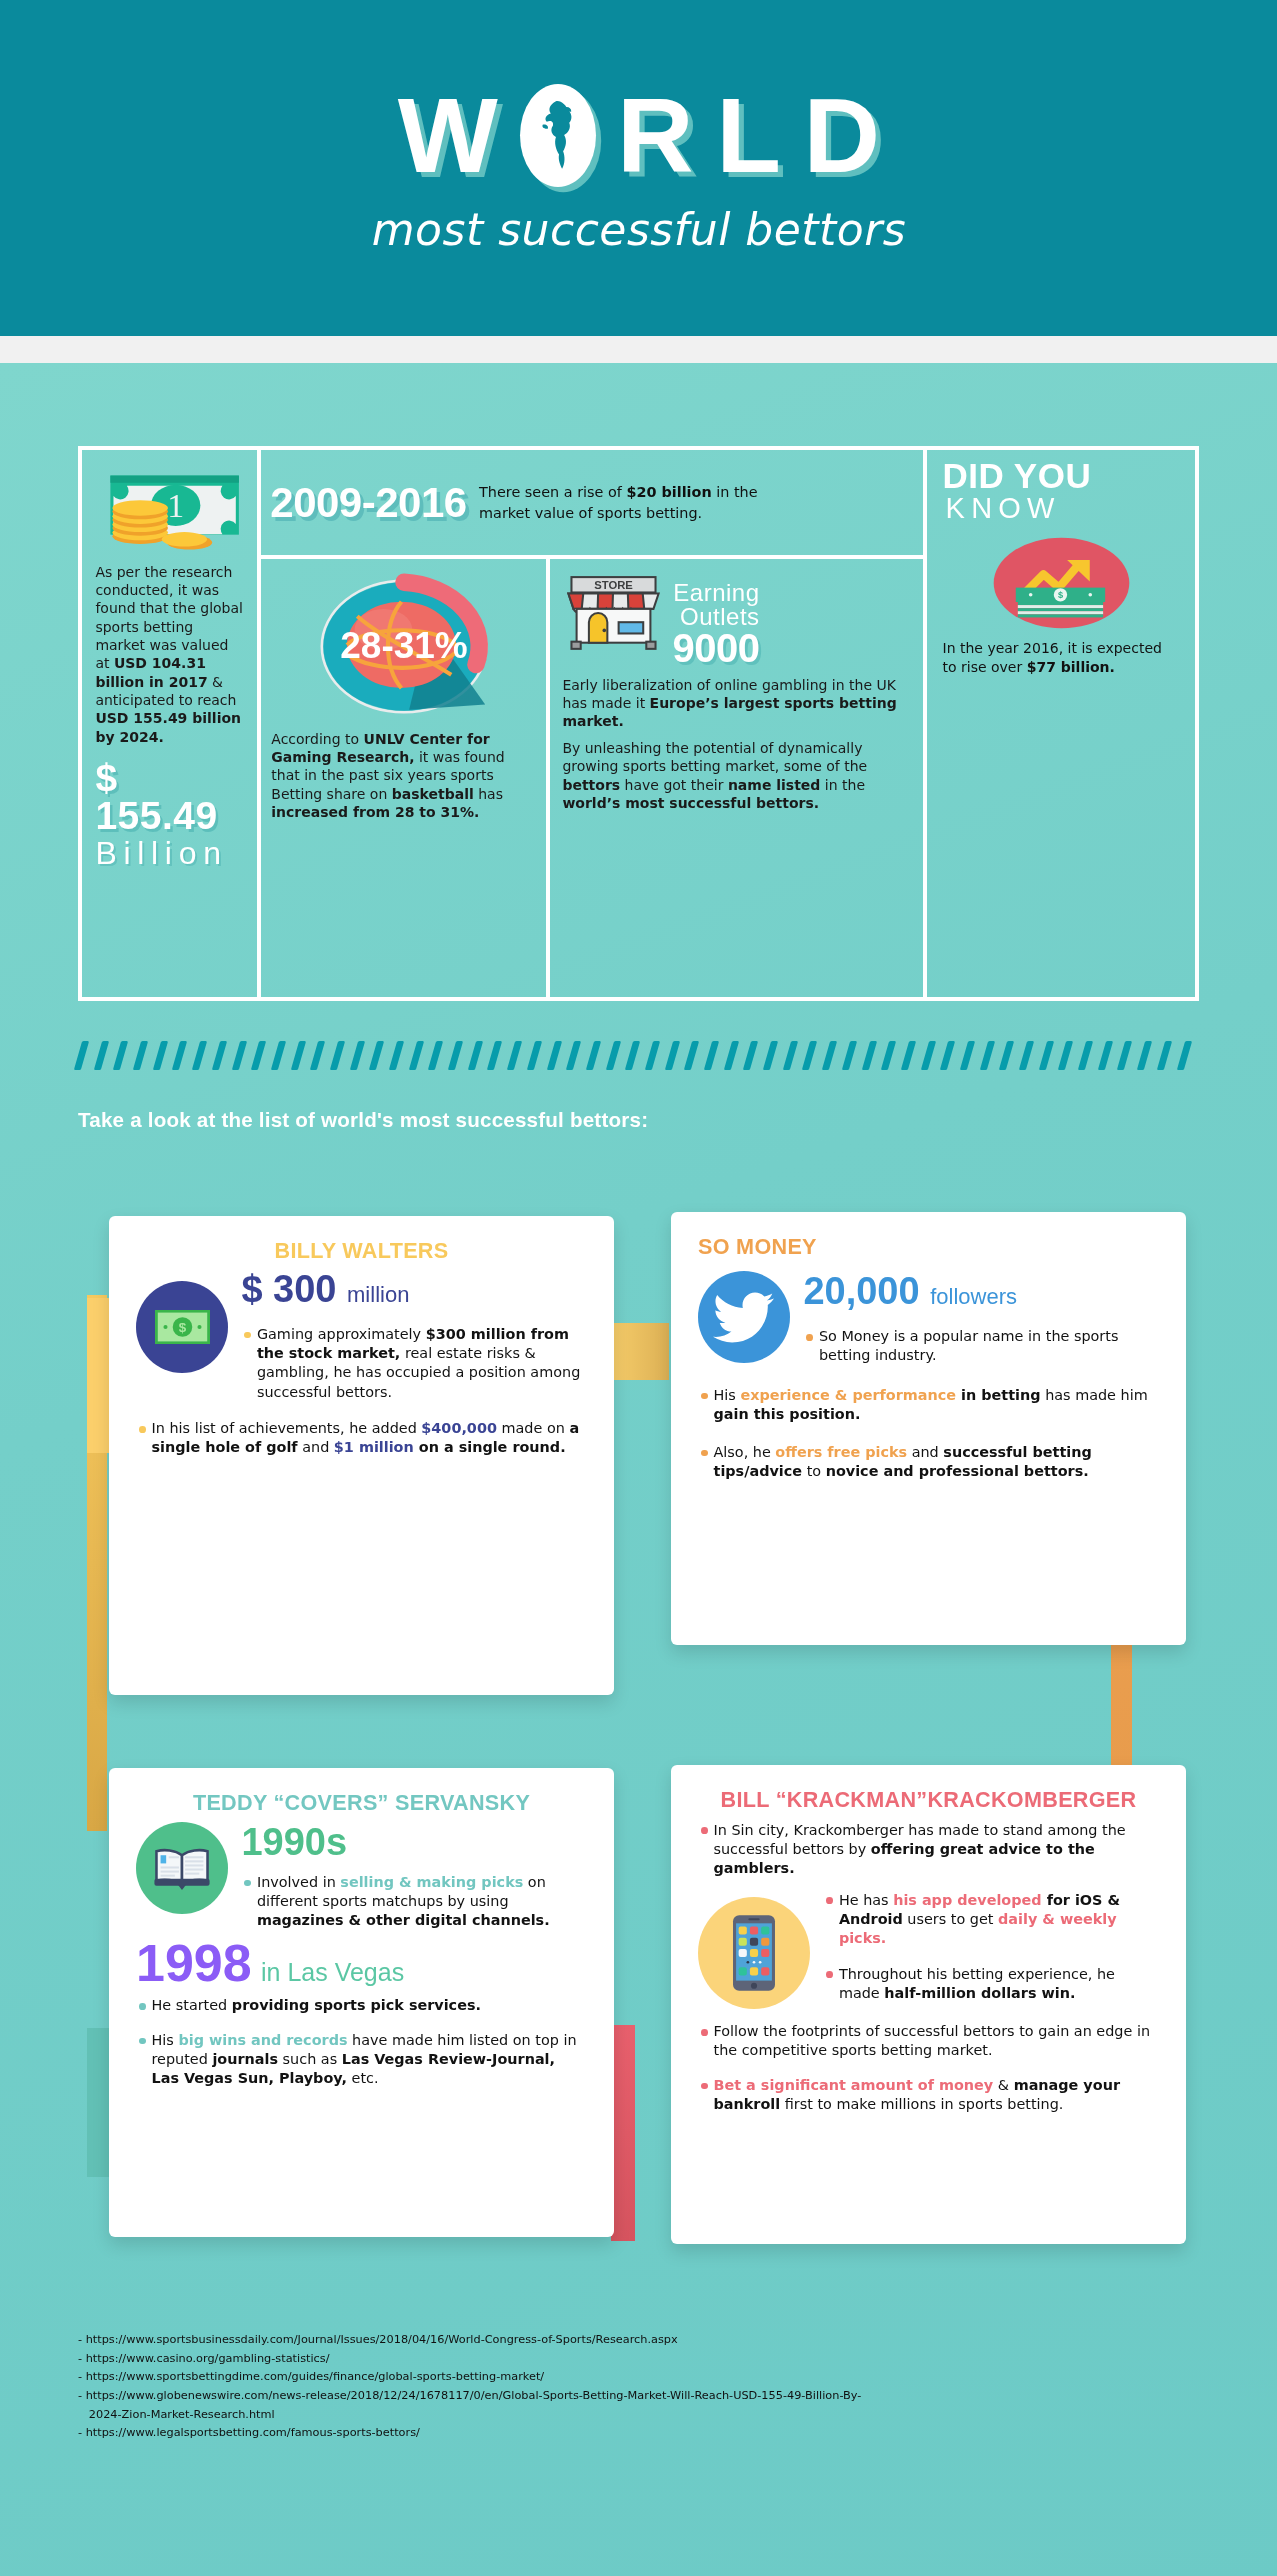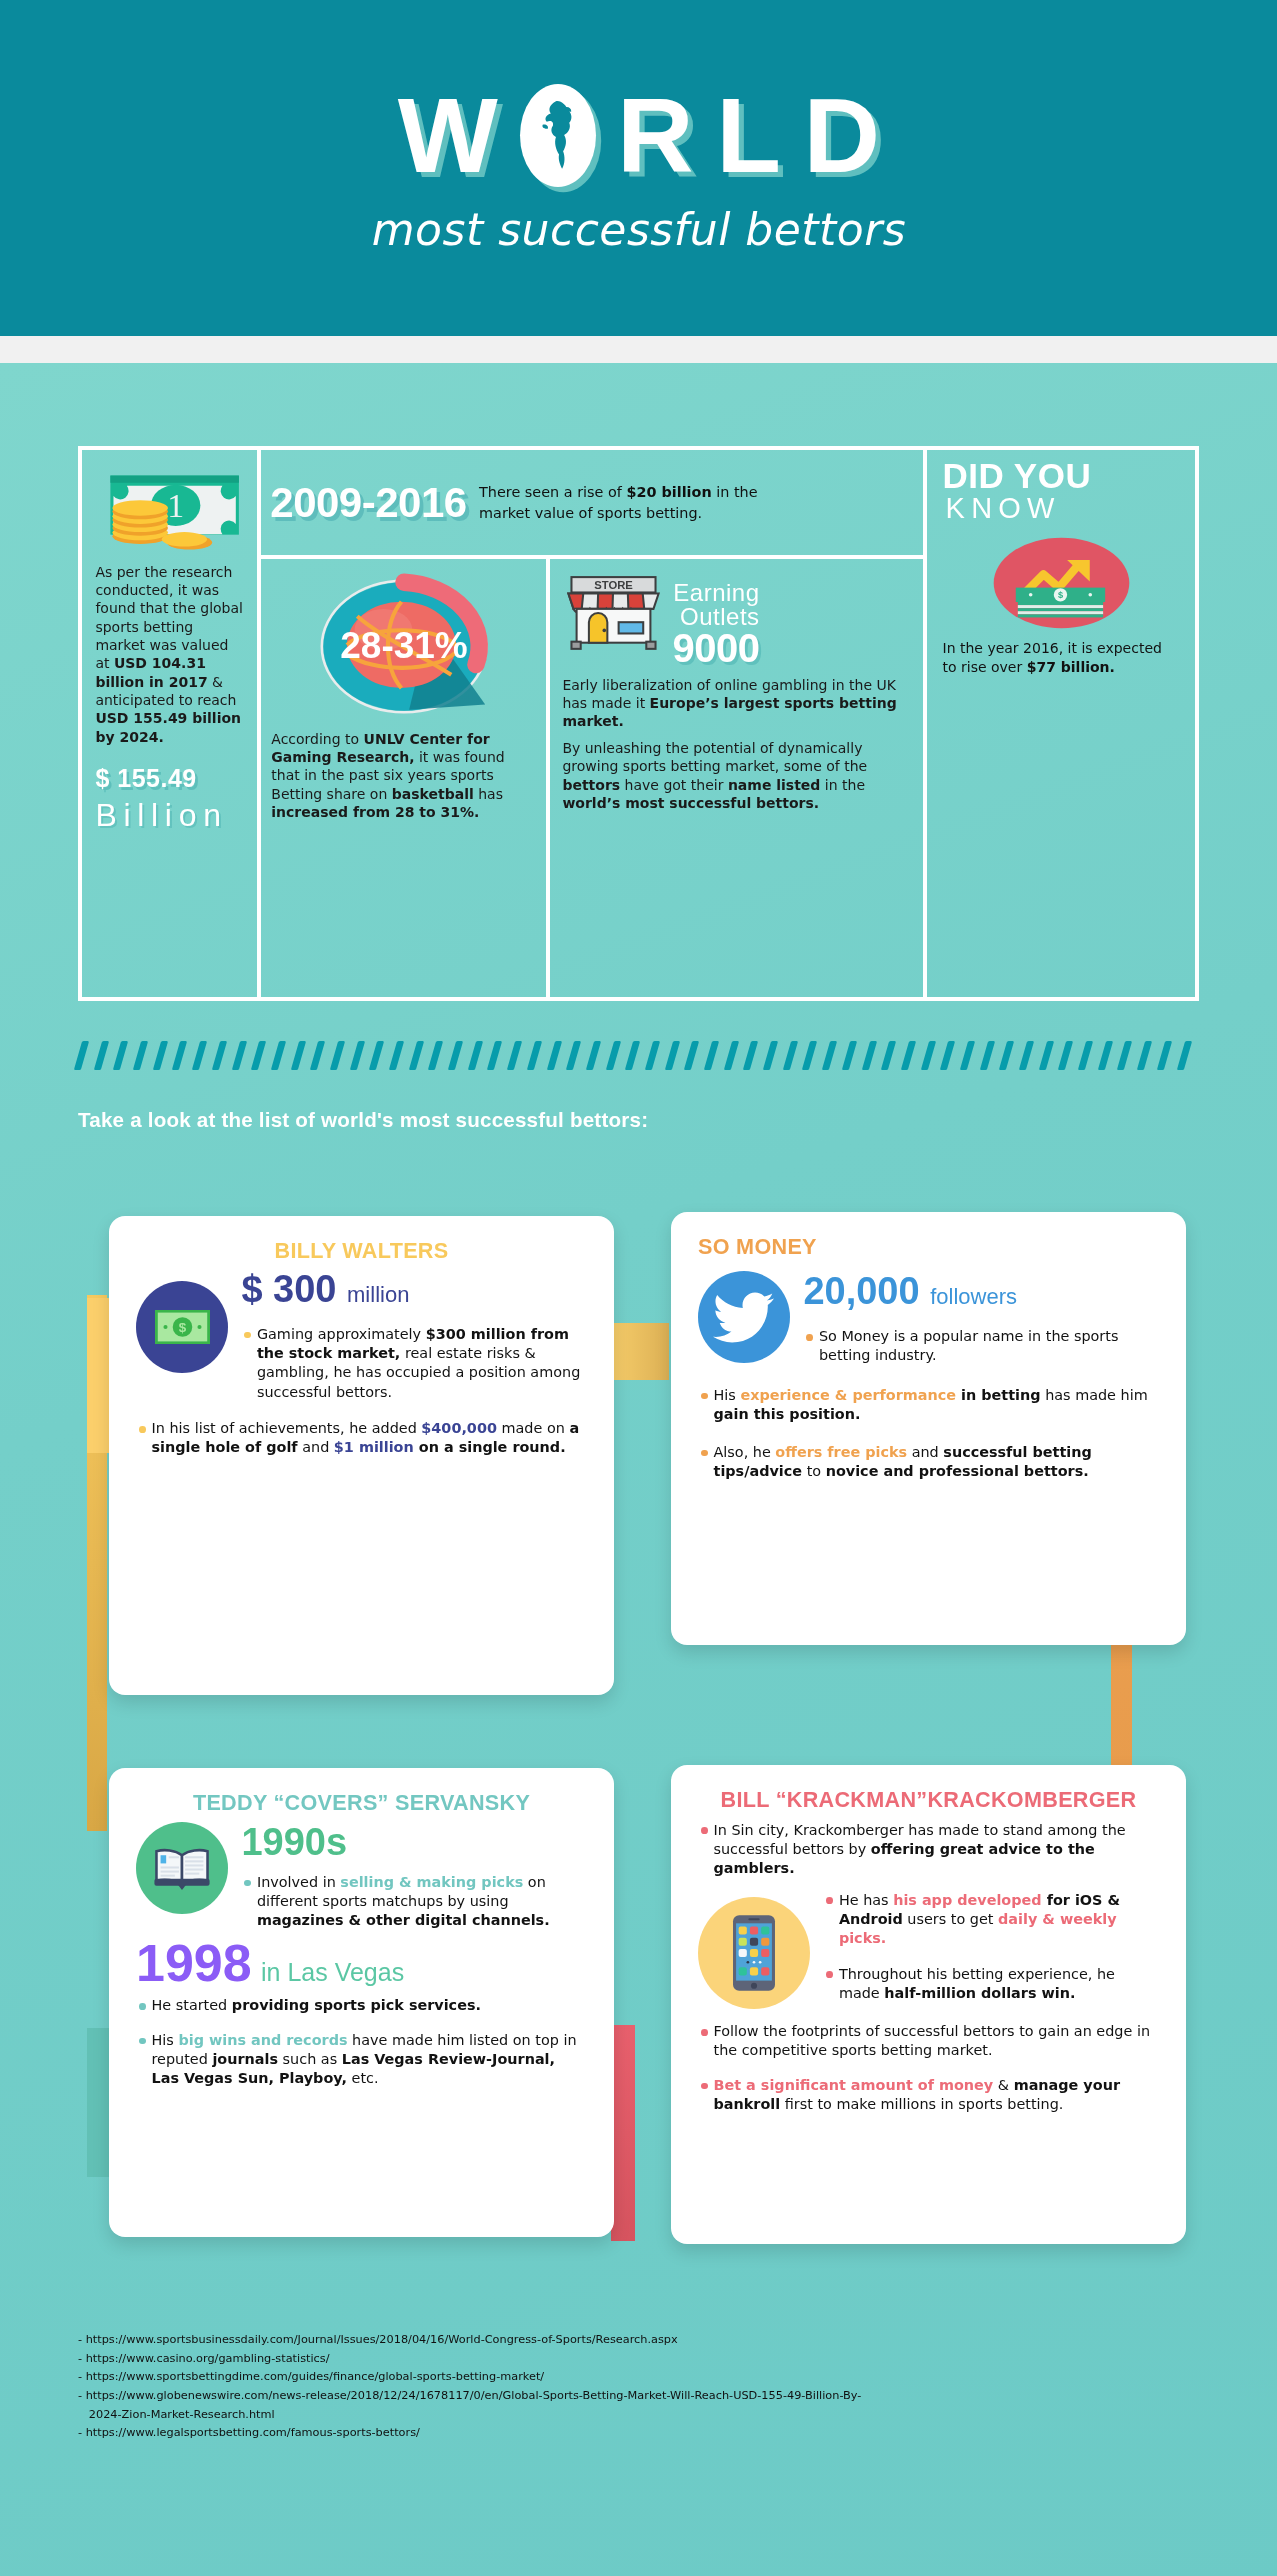--- a/index.html
+++ b/index.html
@@ -140,21 +140,21 @@
     font-size: 14px;
     line-height: 1.31;
     color: #1a1a1a;
     margin-top: 8.2px;
   }
   .stats-text b { font-weight: 700; }
   .big-amount {
     margin-top: 13.4px;
     font-family: "Liberation Sans", sans-serif;
     font-weight: 700;
-    font-size: 25px;
+    font-size: 39px;
     line-height: 38px;
     color: #ffffff;
     text-shadow: 2.6px 2.6px 0 rgba(70,175,175,0.55);
     letter-spacing: 0.5px;
   }
   .big-amount-sub {
     font-family: "Liberation Sans", sans-serif;
     font-weight: 300;
     font-size: 32px;
     line-height: 36px;
@@ -303,21 +303,21 @@
     left: 1065px; top: 1932px;
     width: 88px; height: 170px;
     background: #e8606d;
     border-radius: 88px 0 0 88px;
   }
 
   
   .card {
     position: absolute;
     background: #ffffff;
-    border-radius: 16px;
+    border-radius: 6px;
     box-shadow: 0 7.2px 17.5px rgba(0,0,0,0.13);
     padding: 21.6px 27px;
   }
   .card-billy      { left: 109px;  top: 1216px; width: 505px;  height: 479px; }
   .card-somoney    { left: 671px; top: 1212px; width: 515px; height: 433px; }
   .card-teddy      { left: 109px;  top: 1768px; width: 505px;  height: 469px; }
   .card-krack      { left: 671px; top: 1765px; width: 515px; height: 479px; }
 
   .card-title {
     font-family: "Liberation Sans", sans-serif;

